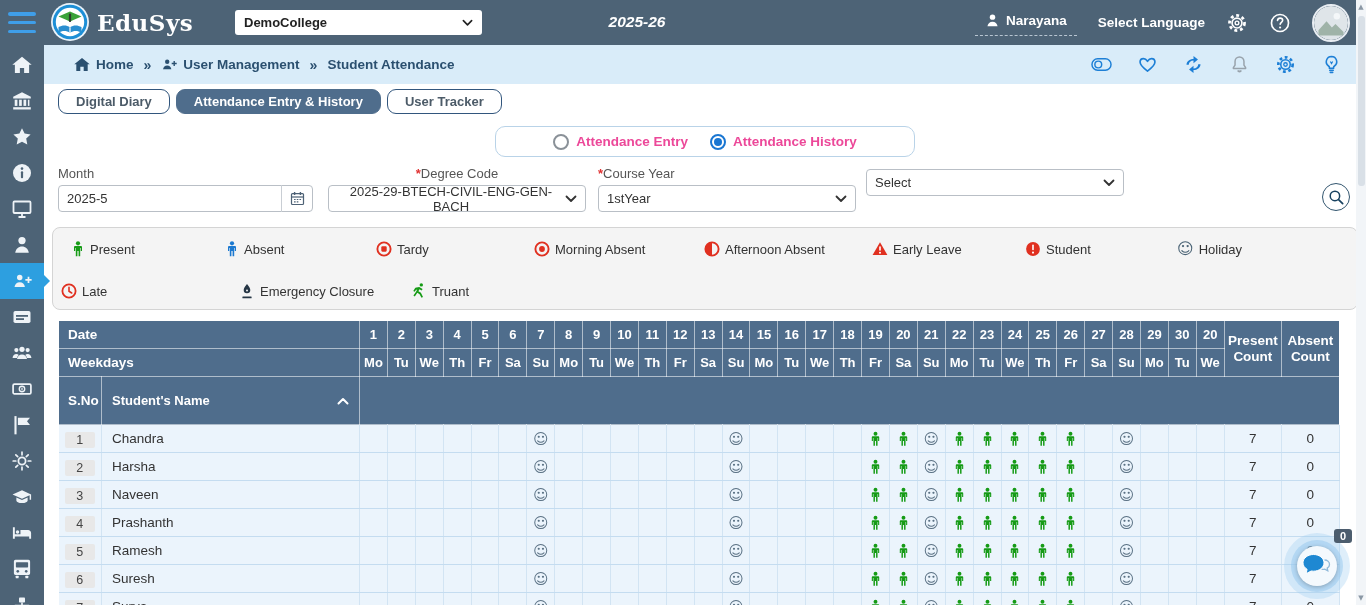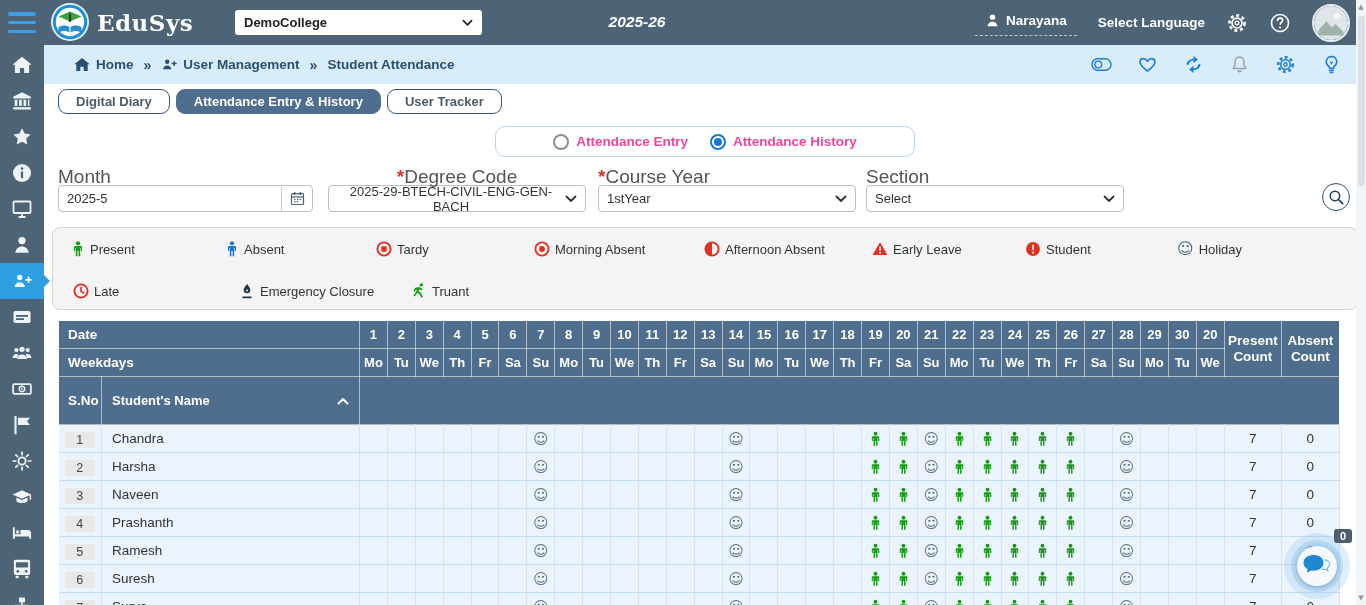--- a/index.html
+++ b/index.html
@@ -51,21 +51,21 @@
 
   .mode-box { width:420px; height:31px; margin:12px auto 0; border:1px solid #b9d3e8; border-radius:10px; background:#fff; display:flex; align-items:center; justify-content:center; gap:22px; font-weight:bold; font-size:13.5px; color:#ec4899; }
   .mode-opt { display:flex; align-items:center; cursor:pointer; }
   .radio { width:16px; height:16px; border:2px solid #8a9198; border-radius:50%; margin-right:7px; position:relative; background:#fff; }
   .radio.sel { border-color:#1976d2; }
   .radio.sel::after { content:""; position:absolute; left:2px; top:2px; width:8px; height:8px; border-radius:50%; background:#1976d2; }
 
   
   .filters { position:relative; margin:9px 14px 0; height:50px; }
   .ffield { position:absolute; top:0; }
-  .flabel { display:block; font-size:19px; color:#555; height:16px; }
+  .flabel { display:block; font-size:13px; color:#555; height:16px; }
   .req { color:#e03131; font-weight:bold; }
   .fcontrol { margin-top:3px; height:27px; border:1px solid #b9bfc6; border-radius:4px; background:#fff; display:flex; align-items:center; justify-content:space-between; padding:0 8px; font-size:13px; color:#333; cursor:pointer; }
   .f-month { left:0; width:255px; }
   .f-degree { left:270px; width:258px;text-align:center; }
   .f-course { left:540px; width:258px; }
   .f-section { left:808px; width:258px; }
   .cal-btn { border-left:1px solid #c9ced4; height:27px; display:flex; align-items:center; padding-left:8px; margin-right:-1px; color:#4e6276; }
   .cal-btn svg { width:15px; height:15px; }
   .chev { width:12px; height:8px; display:flex; color:#333; }
   .chev svg { width:12px; height:8px; }
@@ -444,21 +444,20 @@
           <div class="fcontrol">
             <span>1stYear</span>
             <span class="chev">
                 <svg viewBox="0 0 12 8" fill="none" stroke="currentColor">
                   <path d="M1.5 1.5 6 6l4.5-4.5" stroke-width="1.8" stroke-linecap="round" stroke-linejoin="round"></path>
                 </svg>
               </span>
           </div>
         </div>
         <div class="ffield f-section">
-          <span class="flabel">Section</span>
           <div class="fcontrol">
             <span>Select</span>
             <span class="chev">
                 <svg viewBox="0 0 12 8" fill="none" stroke="currentColor">
                   <path d="M1.5 1.5 6 6l4.5-4.5" stroke-width="1.8" stroke-linecap="round" stroke-linejoin="round"></path>
                 </svg>
               </span>
           </div>
         </div>
         <div class="search-btn">
@@ -534,21 +533,21 @@
                 <rect x="7.2" y="3.6" width="1.6" height="5.6" rx=".8" fill="#fff"></rect>
                 <circle cx="8" cy="11.6" r="1.05" fill="#fff"></circle>
               </svg>
             </span>
             <span>Student</span>
           </span>
           <span class="leg-item" style="top:13px;left:1124px">
             <span class="leg-ic ic-smiley">☺</span>
             <span>Holiday</span>
           </span>
-          <span class="leg-item" style="top:55px;left:20px">
+          <span class="leg-item" style="top:55px;left:8px">
             <span class="leg-ic ic-red">
               <svg viewBox="0 0 16 16">
                 <circle cx="8" cy="8" r="6.6" fill="none" stroke="currentColor" stroke-width="1.8"></circle>
                 <path d="M8 4.2V8.3l2.7 1.7" fill="none" stroke="currentColor" stroke-width="1.6" stroke-linecap="round"></path>
               </svg>
             </span>
             <span>Late</span>
           </span>
           <span class="leg-item" style="top:55px;left:186px">
             <span class="leg-ic ic-dark">

